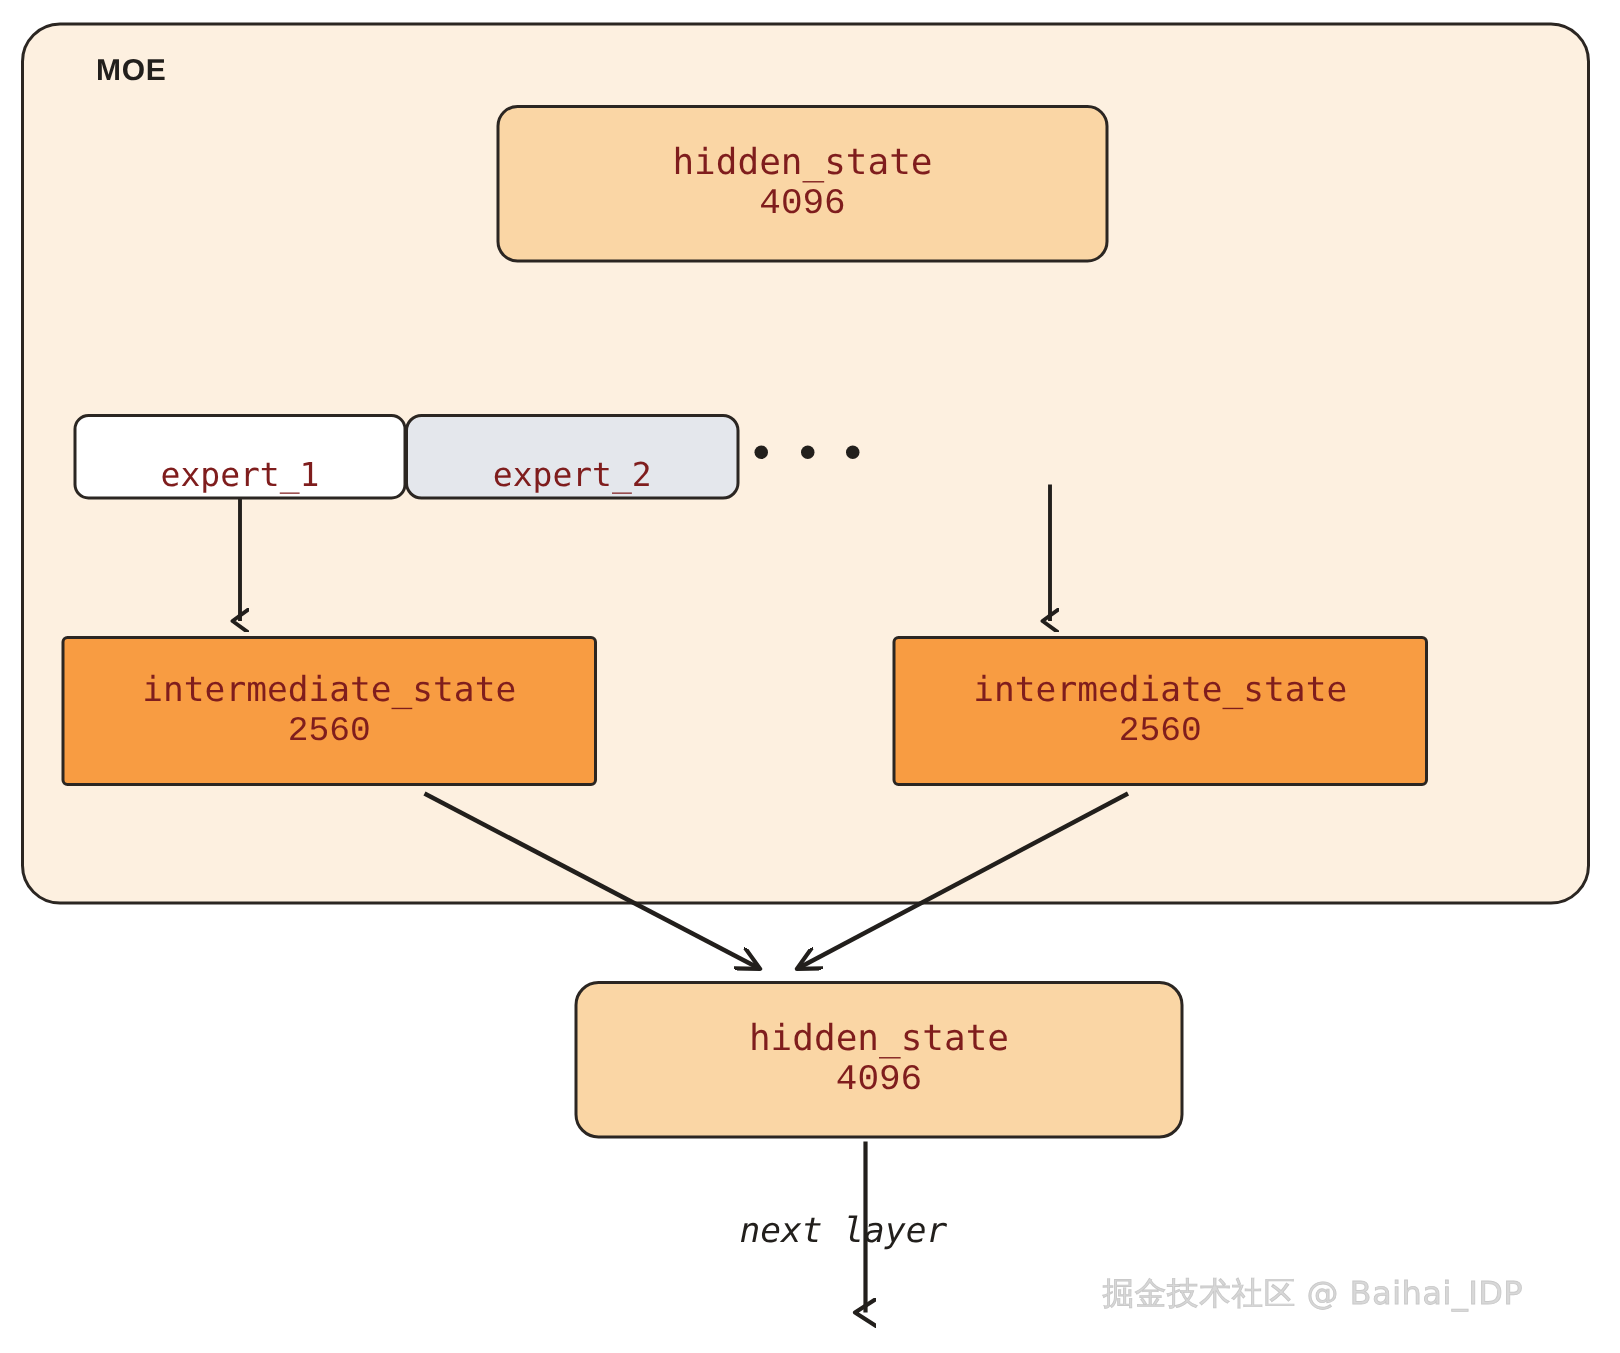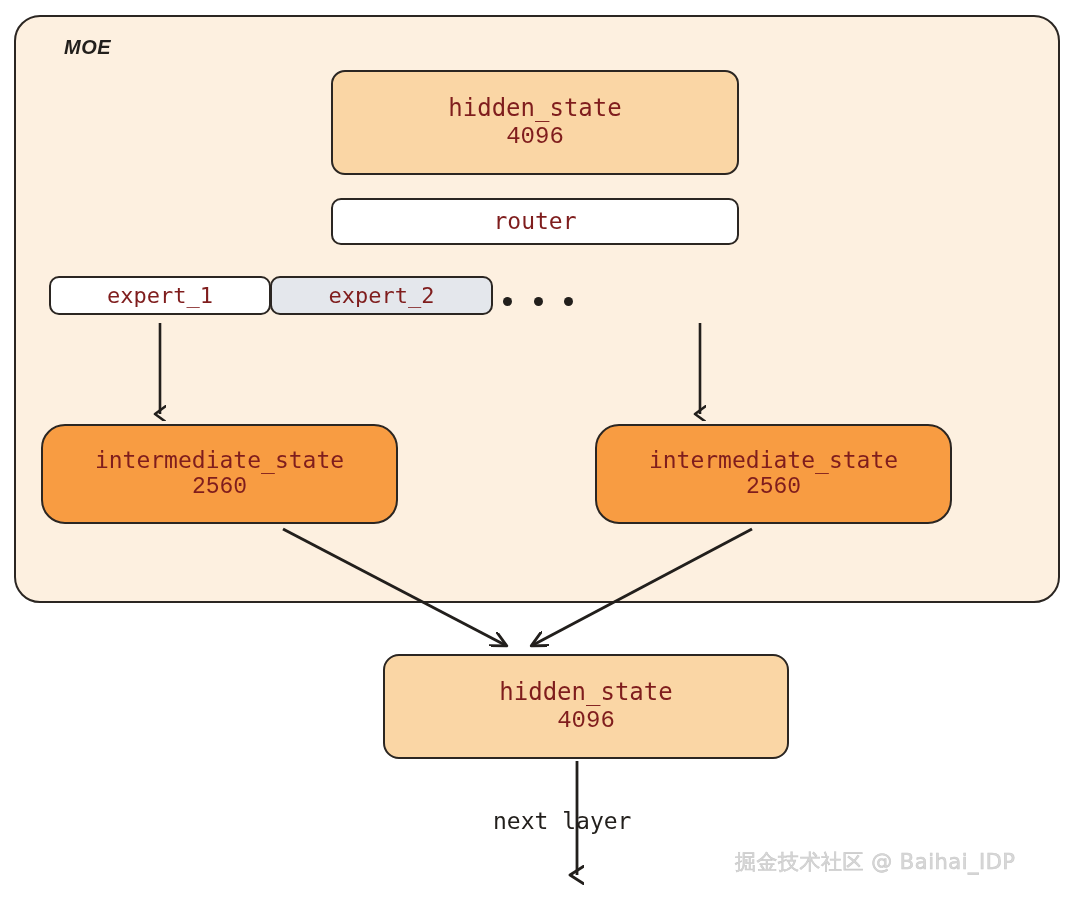--- a/index.html
+++ b/index.html
@@ -55,21 +55,20 @@
   }
   .moe-label {
     position: absolute;
     left: 64px;
     top: 36px;
     font-family: "Liberation Sans", sans-serif;
     font-size: 20px;
     font-weight: 600;
     letter-spacing: 0.5px;
     color: #221f1c;
-    font-style: italic;
   }
 
   
   .hidden-top {
     left: 331px;
     top: 70px;
     width: 408px;
     height: 105px;
     background: #fad6a5;
     font-size: 24px;
@@ -82,28 +81,29 @@
     width: 408px;
     height: 47px;
     background: #ffffff;
     border-radius: 10px;
     font-size: 23px;
   }
 
   
   .expert {
     top: 276px;
-    height: 39px;
+    height: 57px;
     border-radius: 10px;
     font-size: 22px;
+    justify-content: flex-end;
   }
   .expert.white { background: #ffffff; }
   .expert.gray  { background: #e4e7ec; }
   .expert-1 { left: 49px;  width: 222px; }
-  .expert-2 { left: 270px; width: 223px; }
+  .expert-2 { left: 270px; width: 223px; border-radius: 11px; }
   .expert-7 { left: 582px; width: 221px; }
   .expert-8 { left: 806px; width: 222px; }
 
   .ellipsis {
     position: absolute;
     left: 500px;
     top: 284px;
     width: 76px;
     height: 34px;
     display: flex;
@@ -120,21 +120,21 @@
     background: #221f1c;
   }
 
   
   .intermediate {
     top: 424px;
     height: 100px;
     width: 357px;
     background: #f89c42;
     font-size: 23px;
-    border-radius: 24px;
+    border-radius: 4px;
   }
   .inter-left  { left: 41px; }
   .inter-right { left: 595px; }
 
   
   .hidden-bottom {
     left: 383px;
     top: 654px;
     width: 406px;
     height: 105px;
@@ -148,20 +148,21 @@
   
   .next-layer {
     position: absolute;
     left: 493px;
     top: 808px;
     font-family: "DejaVu Sans Mono", monospace;
     font-size: 23px;
     color: #221f1c;
     background: transparent;
     white-space: nowrap;
+    font-style: italic;
   }
 
   
   .watermark {
     position: absolute;
     left: 735px;
     top: 848px;
     font-family: "DejaVu Sans", sans-serif;
     font-size: 21px;
     letter-spacing: 0.5px;
@@ -210,23 +211,20 @@
     <g>
       <line x1="577" y1="761" x2="577" y2="875" stroke="#221f1c" stroke-width="2.8" marker-end="url(#vee-big)"></line>
     </g>
   </svg>
 
   <div class="node hidden-top">
     <span class="line1">hidden_state</span>
     <span class="line2">4096</span>
   </div>
 
-  <div class="node router">
-    <span>router</span>
-  </div>
 
   <div class="node expert expert-1 white">
     <span>expert_1</span>
   </div>
   <div class="node expert expert-2 gray">
     <span>expert_2</span>
   </div>
 
   <div class="ellipsis">
     <i></i>

